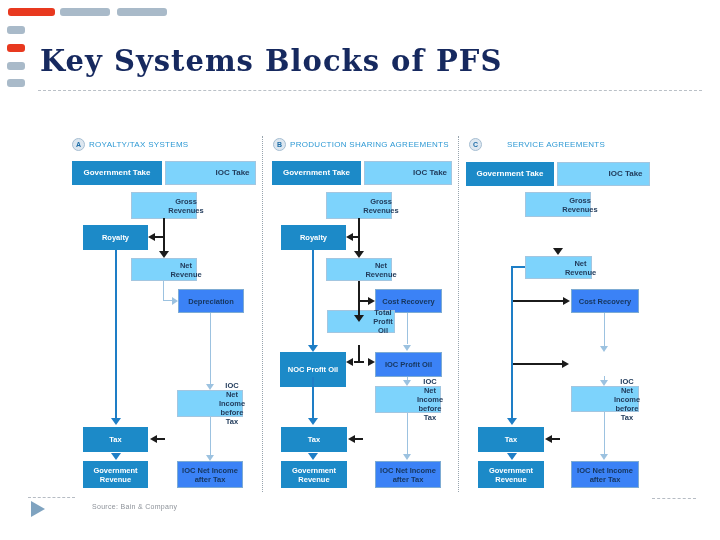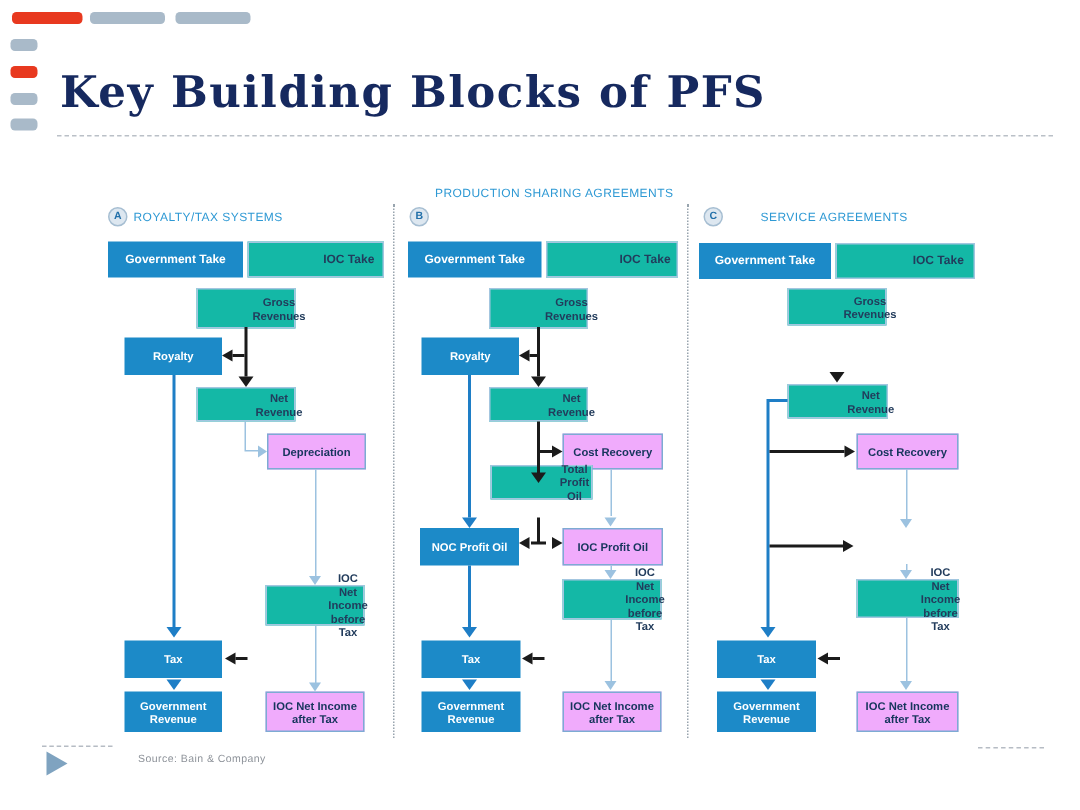--- a/index.html
+++ b/index.html
@@ -18,22 +18,22 @@
     font-size:8px;color:#3f444b;letter-spacing:0.2px;}
   .sep{position:absolute;top:136px;height:356px;width:0;border-left:1px dotted #98a4ae;}
   .badge{position:absolute;width:11px;height:11px;border-radius:50%;
     background:#dde7f0;border:1px solid #a6bed2;color:#1f6ea8;
     font-size:7px;font-weight:bold;display:flex;align-items:center;justify-content:center;}
   .colhead{position:absolute;font-size:8px;font-weight:normal;color:#2e99d4;letter-spacing:0.3px;}
   .node{position:absolute;display:flex;align-items:center;justify-content:center;
     text-align:center;font-weight:bold;font-size:7.5px;line-height:1.2;
     white-space:pre-line;box-sizing:border-box;}
   .node.dark{background:#1c8ac8;color:#ffffff;}
-  .node.light{background:#14b8a6;color:#223c5c;border:1px solid #a3c6e0;padding-left:44px;}
-  .node.mid{background:#f0abfc;color:#16355c;border:1px solid #7dabd3;}
+  .node.light{background:#7dd3fc;color:#223c5c;border:1px solid #a3c6e0;padding-left:44px;}
+  .node.mid{background:#3b82f6;color:#16355c;border:1px solid #7dabd3;}
   .node.take{font-size:8px;}
   .vl,.hl{position:absolute;}
   .lk{background:#1b1b1b;}
   .lb{background:#1e7ec6;}
   .ll{background:#9cc2e0;}
   .adk,.adb,.adl,.alk,.ark,.arl{position:absolute;width:0;height:0;}
   .adk{border-left:5px solid transparent;border-right:5px solid transparent;border-top:7px solid #1b1b1b;}
   .adb{border-left:5px solid transparent;border-right:5px solid transparent;border-top:7px solid #1e7ec6;}
   .adl{border-left:4px solid transparent;border-right:4px solid transparent;border-top:6px solid #9cc2e0;}
   .alk{border-top:4px solid transparent;border-bottom:4px solid transparent;border-right:7px solid #1b1b1b;}
@@ -51,21 +51,21 @@
 <div class="slide">
 
   <div class="bar red" style="left:8px;top:8px;width:47px;height:8px"></div>
   <div class="bar gray" style="left:60px;top:8px;width:50px;height:8px"></div>
   <div class="bar gray" style="left:117px;top:8px;width:50px;height:8px"></div>
   <div class="bar gray" style="left:7px;top:26px;width:18px;height:8px"></div>
   <div class="bar red" style="left:7px;top:44px;width:18px;height:8px"></div>
   <div class="bar gray" style="left:7px;top:62px;width:18px;height:8px"></div>
   <div class="bar gray" style="left:7px;top:79px;width:18px;height:8px"></div>
 
-  <h1 class="page-title">Key Building Blocks of PFS</h1>
+  <h1 class="page-title">Key Systems Blocks of PFS</h1>
   <div class="title-rule"></div>
 
 
   <div class="sep" style="left:262px"></div>
   <div class="sep" style="left:458px"></div>
 
   <div class="badge" style="left:72px;top:138px">A</div>
   <div class="colhead" style="left:89px;top:140px">ROYALTY/TAX SYSTEMS</div>
 
   <div class="node dark take" style="left:72px;top:161px;width:90px;height:24px">Government Take</div>
@@ -94,31 +94,31 @@
   <div class="arl" style="left:172px;top:297px"></div>
   <div class="vl ll" style="left:210px;top:313px;width:1px;height:71px"></div>
   <div class="adl" style="left:206px;top:384px"></div>
   <div class="vl ll" style="left:210px;top:417px;width:1px;height:39px"></div>
   <div class="adl" style="left:206px;top:455px"></div>
   <div class="hl lk" style="left:157px;top:438px;width:8px;height:2px"></div>
   <div class="alk" style="left:150px;top:435px"></div>
   <div class="adb" style="left:111px;top:453px"></div>
 
   <div class="badge" style="left:273px;top:138px">B</div>
-  <div class="colhead" style="left:290px;top:124px">PRODUCTION SHARING AGREEMENTS</div>
+  <div class="colhead" style="left:290px;top:140px">PRODUCTION SHARING AGREEMENTS</div>
 
   <div class="node dark take" style="left:272px;top:161px;width:89px;height:24px">Government Take</div>
   <div class="node light take" style="left:364px;top:161px;width:88px;height:24px">IOC Take</div>
   <div class="node light" style="left:326px;top:192px;width:66px;height:27px">Gross
 Revenues</div>
   <div class="node dark" style="left:281px;top:225px;width:65px;height:25px">Royalty</div>
   <div class="node light" style="left:326px;top:258px;width:66px;height:23px">Net Revenue</div>
   <div class="node mid" style="left:375px;top:289px;width:67px;height:24px">Cost Recovery</div>
   <div class="node light" style="left:327px;top:310px;width:68px;height:23px">Total Profit Oil</div>
-  <div class="node dark" style="left:280px;top:352px;width:66px;height:25px">NOC Profit Oil</div>
+  <div class="node dark" style="left:280px;top:352px;width:66px;height:35px">NOC Profit Oil</div>
   <div class="node mid" style="left:375px;top:352px;width:67px;height:25px">IOC Profit Oil</div>
   <div class="node light" style="left:375px;top:386px;width:66px;height:27px">IOC Net Income
 before Tax</div>
   <div class="node dark" style="left:281px;top:427px;width:66px;height:25px">Tax</div>
   <div class="node dark" style="left:281px;top:461px;width:66px;height:27px">Government
 Revenue</div>
   <div class="node mid" style="left:375px;top:461px;width:66px;height:27px">IOC Net Income
 after Tax</div>
 
   <div class="vl lk" style="left:358px;top:218px;width:2px;height:33px"></div>

